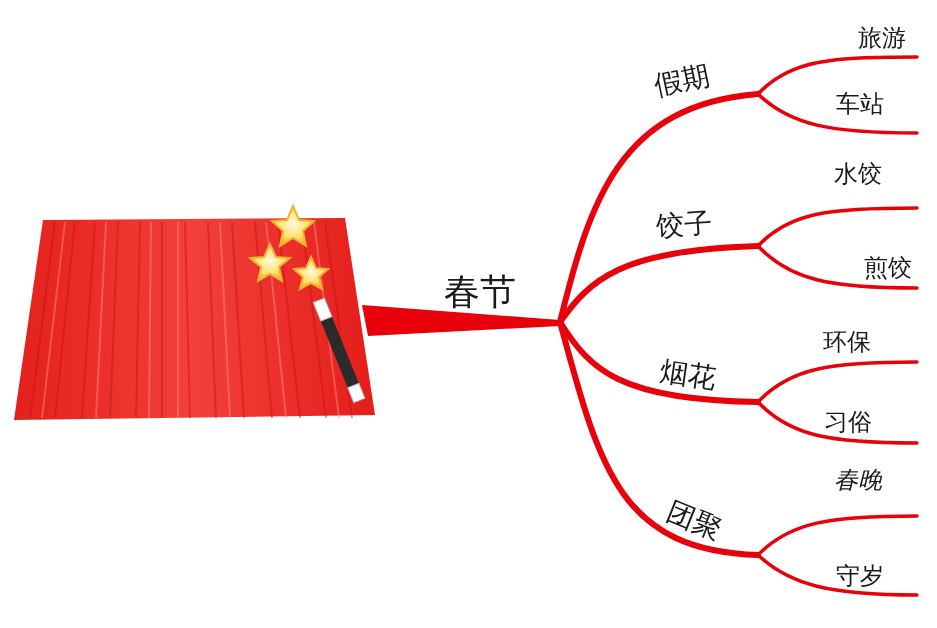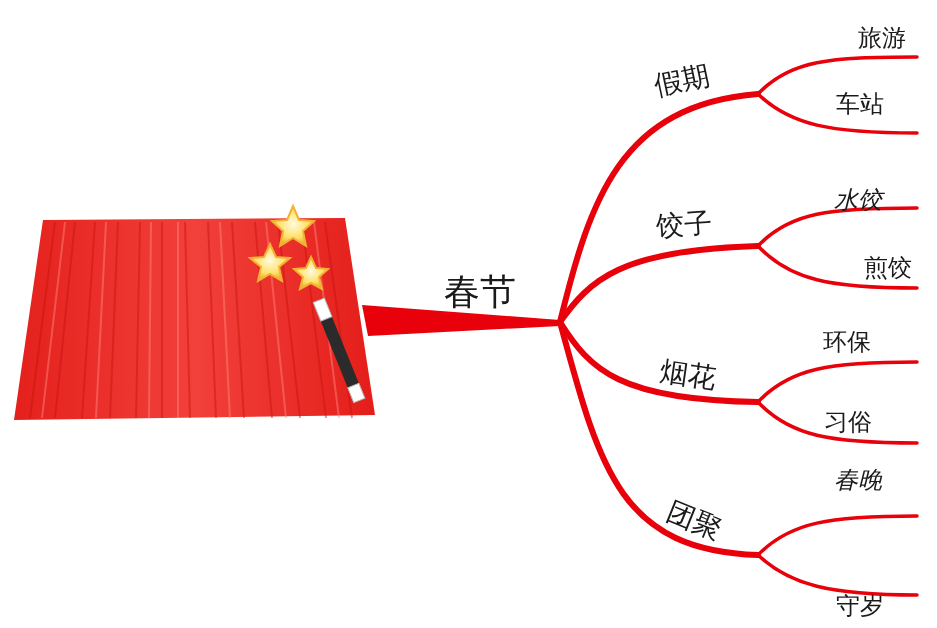--- a/index.html
+++ b/index.html
@@ -91,26 +91,26 @@
 
 <div class="lbl center">春节</div>
 
 <div class="lbl branch" style="left:654px;top:62px;transform:rotate(-12deg);">假期</div>
 <div class="lbl branch" style="left:656px;top:206px;transform:rotate(-4deg);">饺子</div>
 <div class="lbl branch" style="left:660px;top:356px;transform:rotate(8deg);">烟花</div>
 <div class="lbl branch" style="left:666px;top:502px;transform:rotate(22deg);">团聚</div>
 
 <div class="lbl leaf" style="left:858px;top:22px;">旅游</div>
 <div class="lbl leaf" style="left:836px;top:88px;">车站</div>
-<div class="lbl leaf" style="left:834px;top:184px;font-style:italic;">水饺</div>
+<div class="lbl leaf" style="left:834px;top:158px;">水饺</div>
 <div class="lbl leaf" style="left:836px;top:252px;margin-left:28px;">煎饺</div>
 <div class="lbl leaf" style="left:823px;top:326px;">环保</div>
 <div class="lbl leaf" style="left:824px;top:406px;">习俗</div>
 <div class="lbl leaf" style="left:834px;top:464px;font-style:italic;">春晚</div>
-<div class="lbl leaf" style="left:836px;top:590px;">守岁</div>
+<div class="lbl leaf" style="left:836px;top:560px;">守岁</div>
 
 <div class="wm">
   <svg class="wm-icon" viewBox="0 0 28 22">
     <ellipse cx="12" cy="14" rx="10" ry="7" fill="none" stroke="#fff" stroke-width="2"></ellipse>
     <ellipse cx="11" cy="15" rx="4" ry="3" fill="none" stroke="#fff" stroke-width="1.5"></ellipse>
     <path d="M19,3 a6,6 0 0 1 6,6" fill="none" stroke="#fff" stroke-width="2"></path>
     <path d="M19,7 a2.5,2.5 0 0 1 2.5,2.5" fill="none" stroke="#fff" stroke-width="1.5"></path>
   </svg>
 </div>
 

